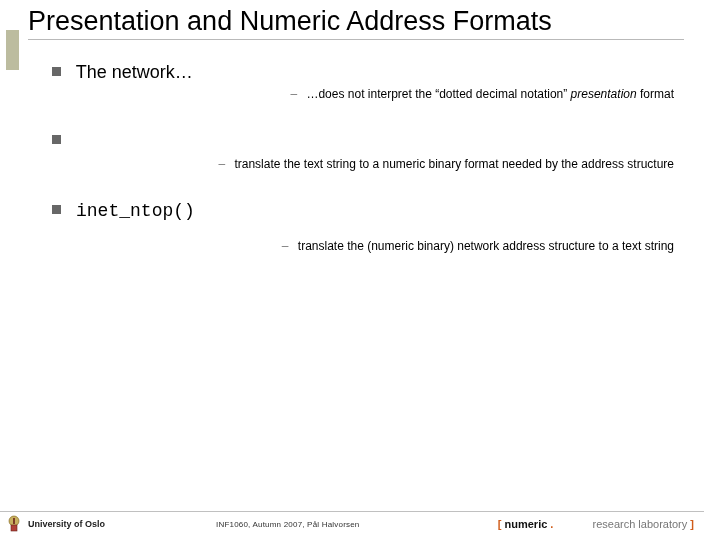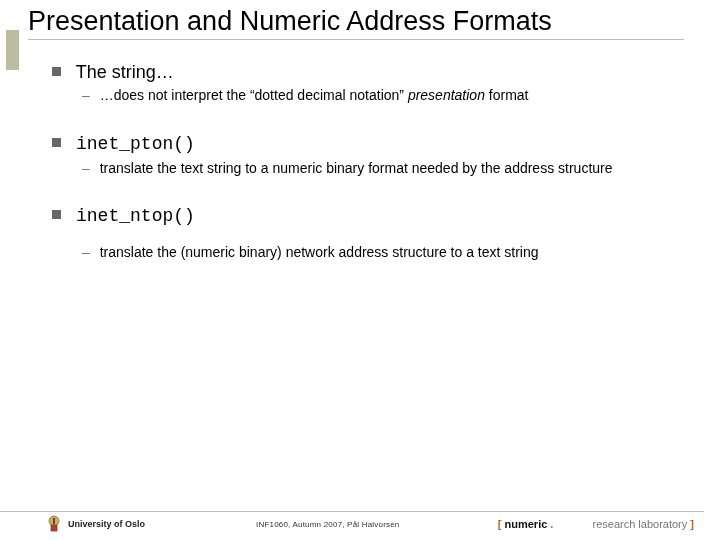--- a/index.html
+++ b/index.html
@@ -49,25 +49,26 @@
     height: 9px;
     background: #676767;
     margin-right: 10px;
     vertical-align: 2px;
   }
   .item {
     margin-bottom: 8px;
   }
   .sub {
     margin-left: 30px;
-    font-size: 14px;
+    font-size: 12px;
     text-indent: -14px;
     padding-left: 14px;
     margin-bottom: 4px;
     line-height: 1.25;
+    text-align: right;
   }
   .dash {
     color: #7a7a7a;
     padding-right: 6px;
   }
   .italic { font-style: italic; }
   .code { font-family: "Courier New", monospace; }
   .footer {
     position: absolute;
     left: 0;
@@ -80,21 +81,20 @@
     font-size: 9px;
     color: #222;
   }
   .footer .uio {
     display: flex;
     align-items: center;
     gap: 6px;
     padding-left: 6px;
     font-weight: bold;
     width: 210px;
-    margin-left: 40px;
   }
   .uio-logo {
     width: 16px; height: 18px;
     display: inline-block;
   }
   .uio-logo svg { width: 100%; height: 100%; }
   .footer .center {
     flex: 1;
     text-align: left;
     font-size: 8px;
@@ -119,32 +119,31 @@
   <div class="sidebar"></div>
 
   <div class="title-wrap">
     <div class="title">Presentation and Numeric Address Formats</div>
   </div>
 
   <div class="body">
 
     <div class="item">
       <span class="bullet-square"></span>
-      <span>The string…</span>
+      <span>The network…</span>
       <div class="sub" style="margin-top:4px;">
         <span class="dash">–</span>
         <span>…does not interpret the “dotted decimal notation” </span>
         <span class="italic">presentation</span>
         <span> format</span>
       </div>
     </div>
 
     <div class="item" style="margin-top:28px;">
       <span class="bullet-square"></span>
-      <span class="code">inet_pton()</span>
       <div class="sub" style="margin-top:6px;">
         <span class="dash">–</span>
         <span>translate the text string to a numeric binary format needed by the address structure</span>
       </div>
     </div>
 
     <div class="item" style="margin-top:28px;">
       <span class="bullet-square"></span>
       <span class="code">inet_ntop()</span>
       <div class="sub" style="margin-top:18px;">

